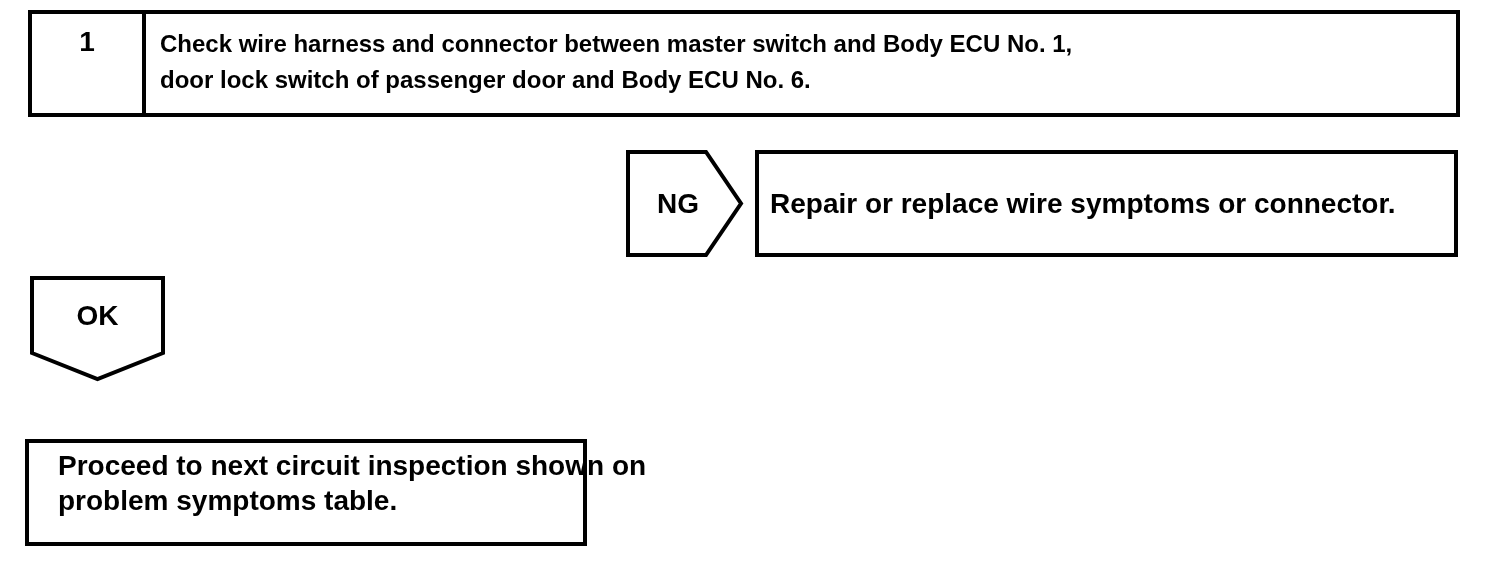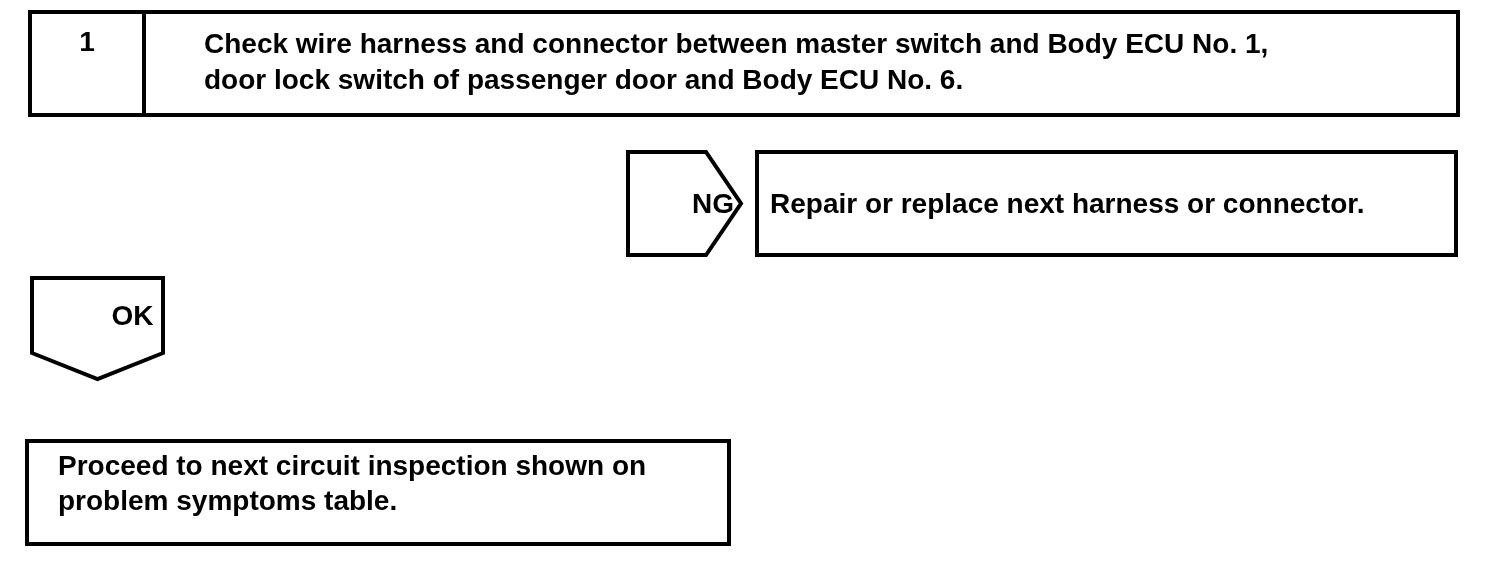--- a/index.html
+++ b/index.html
@@ -35,39 +35,37 @@
     width: 114px;
     border-right: 4px solid #000000;
     text-align: center;
     padding-top: 12px;
     font-size: 28px;
     flex: 0 0 auto;
   }
   .step-text-cell {
     flex: 1 1 auto;
     padding: 12px 14px 16px 14px;
-    font-size: 28px;
+    font-size: 24px;
     line-height: 36px;
-    margin-left: 44px;
   }
   .line {
     white-space: nowrap;
   }
   .connector {
     position: absolute;
   }
   .connector svg {
     display: block;
     overflow: visible;
   }
   .connector-label {
     position: absolute;
     font-size: 28px;
     text-align: center;
-    margin-left: 35px;
   }
   .ng-connector {
     left: 626px;
     top: 150px;
     width: 117px;
     height: 107px;
   }
   .ng-connector .connector-label {
     left: 0;
     width: 104px;
@@ -90,21 +88,21 @@
     height: 106px;
   }
   .ok-connector .connector-label {
     left: 0;
     width: 135px;
     top: 24px;
   }
   .ok-result-box {
     left: 25px;
     top: 439px;
-    width: 706px;
+    width: 562px;
     height: 107px;
     padding: 5px 18px 0 29px;
     font-size: 28px;
     line-height: 35px;
   }
 </style>
 </head>
 <body>
 
 <div class="canvas">
@@ -118,21 +116,21 @@
   </div>
 
   <div class="connector ng-connector">
     <svg width="117" height="107" viewBox="0 0 117 107">
       <polygon points="2,2 80,2 115,53.5 80,105 2,105" fill="#ffffff" stroke="#000000" stroke-width="4" stroke-linejoin="miter"></polygon>
     </svg>
     <span class="connector-label">NG</span>
   </div>
 
   <div class="box ng-result-box">
-    <div class="line">Repair or replace next harness or connector.</div>
+    <div class="line">Repair or replace wire symptoms or connector.</div>
   </div>
 
   <div class="connector ok-connector">
     <svg width="135" height="106" viewBox="0 0 135 106">
       <polygon points="2,2 133,2 133,77 67.5,103 2,77" fill="#ffffff" stroke="#000000" stroke-width="4" stroke-linejoin="miter"></polygon>
     </svg>
     <span class="connector-label">OK</span>
   </div>
 
   <div class="box ok-result-box">

